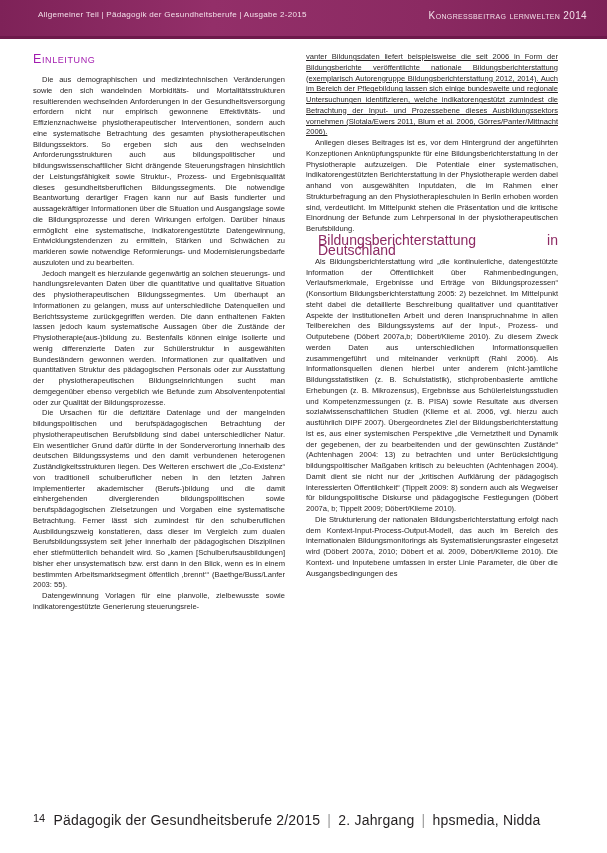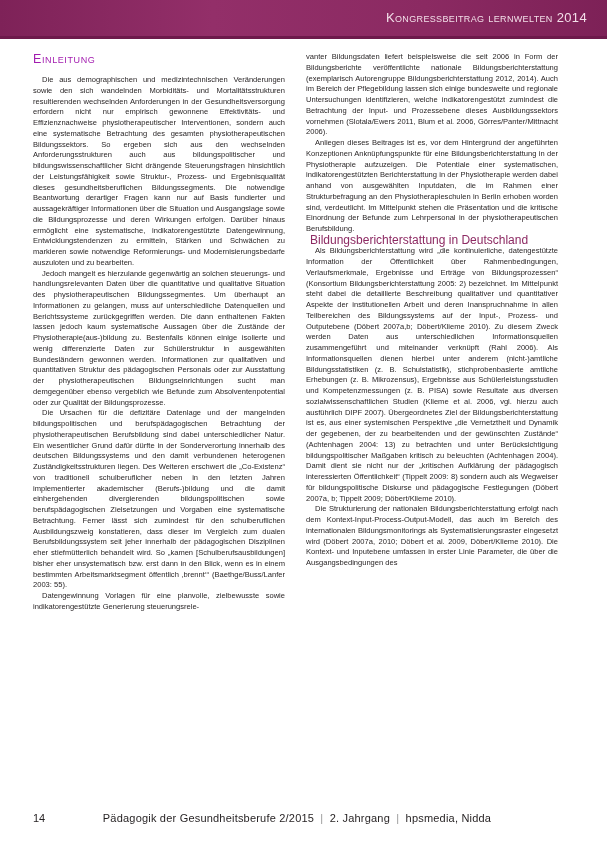--- a/index.html
+++ b/index.html
@@ -47,21 +47,21 @@
     top: 10px;
     font-size: 8.1px;
     letter-spacing: .25px;
     color: #f3dfe9;
     white-space: nowrap;
   }
   .runhead-right {
     position: absolute;
     right: 20px;
     top: 10px;
-    font-size: 13px;
+    font-size: 10px;
     letter-spacing: .35px;
     color: #f3dfe9;
     white-space: nowrap;
     font-variant: small-caps;
     text-transform: lowercase;
   }
   .runhead-right::first-letter { text-transform: uppercase; }
 
   
   .col {
@@ -86,33 +86,33 @@
     letter-spacing: .6px;
     color: #a21caf;
     font-variant: small-caps;
     text-transform: lowercase;
     line-height: 14px;
   }
   h2.sect::first-letter { text-transform: uppercase; }
   h2.sect.spaced { margin-top: 16px; }
 
   h3.sub {
-    margin: 0 0 1px 4px;
-    font-size: 12px;
+    margin: 0 0 1px 12px;
+    font-size: 14px;
     font-weight: normal;
     line-height: 10.6px;
     color: #8d2a63;
   }
   h3.sub.second { margin-bottom: 3px; }
 
   p {
     margin: 0;
     text-indent: 9px;
   }
-  p.noindent { text-indent: 0; }
+  p.noindent { text-indent: 0; text-decoration: underline; }
   .footer {
     position: absolute;
     left: 0;
     top: 812px;
     width: 607px;
     height: 18px;
     font-size: 8px;
     color: #3c3c3c;
   }
   .folio {
@@ -121,32 +121,33 @@
     top: 0;
     font-size: 11px;
     color: #231f20;
   }
   .footer-center {
     position: absolute;
     left: 0;
     top: 0;
     width: 594px;
     text-align: center;
-    font-size: 11px;
+    font-size: 14px;
     letter-spacing: .2px;
     color: #231f20;
   }
   .sep { color: #9a9a9a; padding: 0 3px; }
 </style>
 </head>
 <body>
 
 <div class="page">
 
   <div class="runhead">
+    <div class="runhead-left">Allgemeiner Teil | Pädagogik der Gesundheitsberufe | Ausgabe 2-2015</div>
     <div class="runhead-right">Kongressbeitrag Lernwelten 2014</div>
   </div>
   <div class="runhead-rule"></div>
 
   <div class="col col-left">
     <h2 class="sect">Einleitung</h2>
     <p>Die aus demographischen und medizintechnischen Veränderungen sowie den sich wandelnden Morbiditäts- und Mortalitätsstrukturen resultierenden wechselnden Anforderungen in der Gesundheitsversorgung erfordern nicht nur empirisch gewonnene Effektivitäts- und Effizienznachweise physiotherapeutischer Interventionen, sondern auch eine systematische Betrachtung des gesamten physiotherapeutischen Bildungssektors. So ergeben sich aus den wechselnden Anforderungsstrukturen auch aus bildungspolitischer und bildungswissenschaftlicher Sicht drängende Steuerungsfragen hinsichtlich der Leistungsfähigkeit sowie Struktur-, Prozess- und Ergebnisqualität dieses gesundheitsberuflichen Bildungssegments. Die notwendige Beantwortung derartiger Fragen kann nur auf Basis fundierter und aussagekräftiger Informationen über die Situation und Ausgangslage sowie die Bildungsprozesse und deren Wirkungen erfolgen. Darüber hinaus ermöglicht eine systematische, indikatorengestützte Datengewinnung, Entwicklungstendenzen zu ermitteln, Stärken und Schwächen zu markieren sowie notwendige Reformierungs- und Modernisierungsbedarfe auszuloten und zu bearbeiten.</p>
     <p>Jedoch mangelt es hierzulande gegenwärtig an solchen steuerungs- und handlungsrelevanten Daten über die quantitative und qualitative Situation des physiotherapeutischen Bildungssegmentes. Um überhaupt an Informationen zu gelangen, muss auf unterschiedliche Datenquellen und Berichtssysteme zurückgegriffen werden. Die dann enthaltenen Fakten lassen jedoch kaum systematische Aussagen über die Zustände der Physiotherapie(aus-)bildung zu. Bestenfalls können einige isolierte und wenig differenzierte Daten zur Schülerstruktur in ausgewählten Bundesländern gewonnen werden. Informationen zur qualitativen und quantitativen Struktur des pädagogischen Personals oder zur Ausstattung der physiotherapeutischen Bildungseinrichtungen sucht man demgegenüber ebenso vergeblich wie Befunde zum Absolventenpotential oder zur Qualität der Bildungsprozesse.</p>
     <p>Die Ursachen für die defizitäre Datenlage und der mangelnden bildungspolitischen und berufspädagogischen Betrachtung der physiotherapeutischen Berufsbildung sind dabei unterschiedlicher Natur. Ein wesentlicher Grund dafür dürfte in der Sonderverortung innerhalb des deutschen Bildungssystems und den damit verbundenen heterogenen Zuständigkeitsstrukturen liegen. Des Weiteren erschwert die „Co-Existenz“ von traditionell schulberuflicher neben in den letzten Jahren implementierter akademischer (Berufs-)bildung und die damit einhergehenden divergierenden bildungspolitischen sowie berufspädagogischen Zielsetzungen und Vorgaben eine systematische Betrachtung. Ferner lässt sich zumindest für den schulberuflichen Ausbildungszweig konstatieren, dass dieser im Vergleich zum dualen Berufsbildungssystem seit jeher innerhalb der pädagogischen Disziplinen eher stiefmütterlich behandelt wird. So „kamen [Schulberufsausbildungen] bisher eher unsystematisch bzw. erst dann in den Blick, wenn es in einem bestimmten Arbeitsmarktsegment öffentlich ‚brennt‘“ (Baethge/Buss/Lanfer 2003: 55).</p>
     <p>Datengewinnung Vorlagen für eine planvolle, zielbewusste sowie indikatorengestützte Generierung steuerungsrele-</p>

